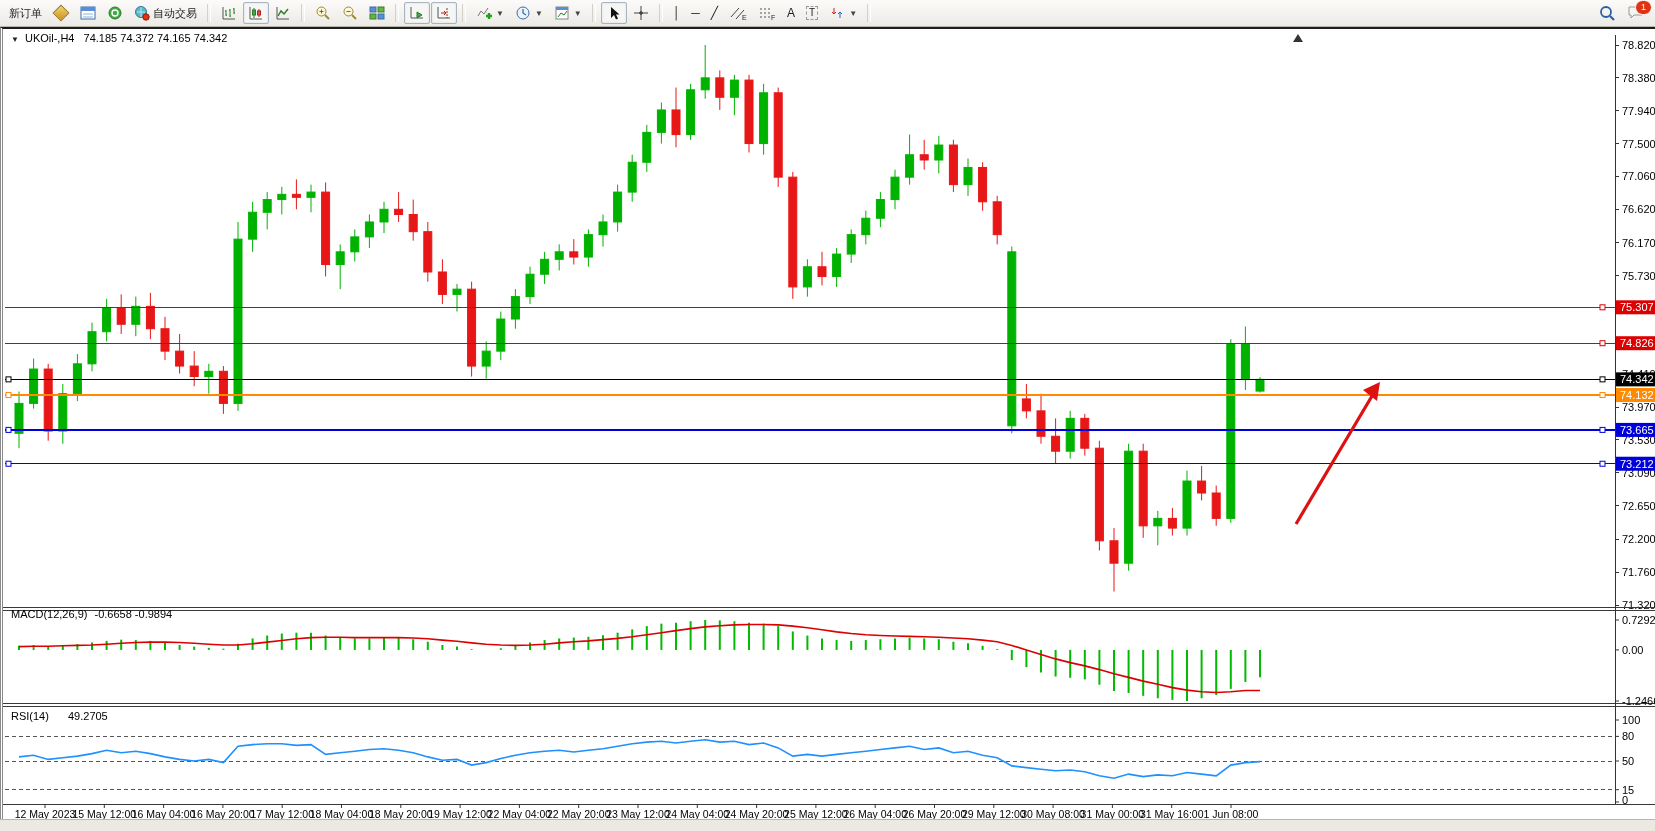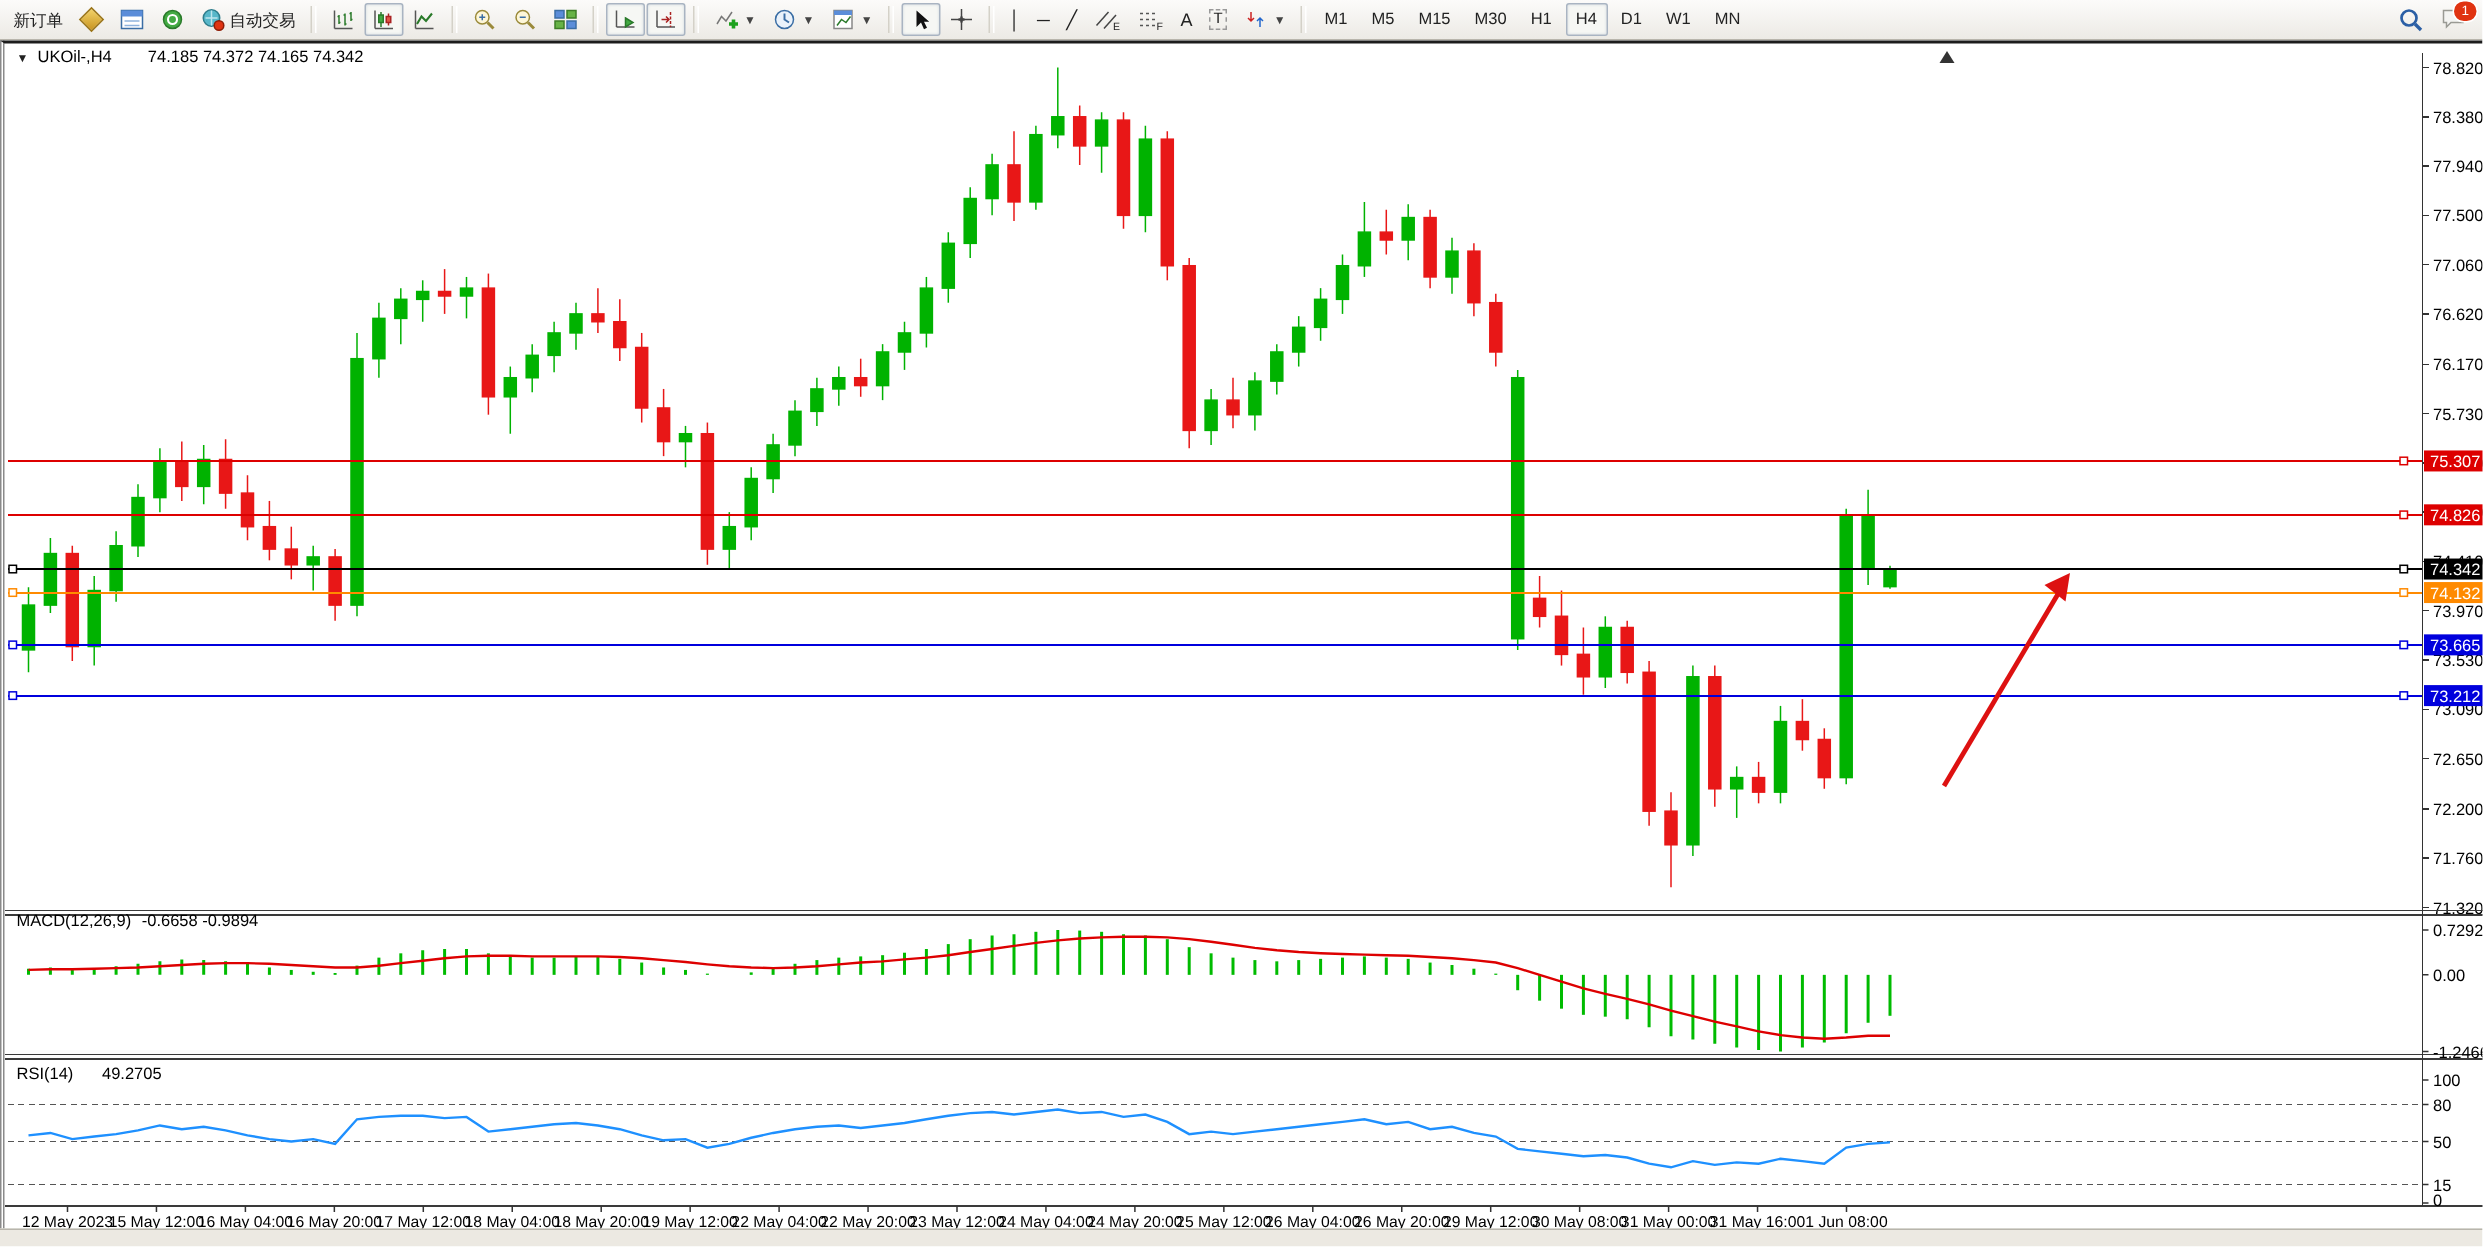--- a/index.html
+++ b/index.html
@@ -224,31 +224,20 @@
   <button class="tb-btn">
     <svg width="16" height="16">
         <path d="M5 3 L5 9 M3 7 L5 9 L7 7" stroke="#c22" fill="none"></path>
         <path d="M11 13 L11 7 M9 9 L11 7 L13 9" stroke="#26c" fill="none"></path>
       </svg>
     <span class="caret-down">▼</span>
   </button>
 
   <div class="sep"></div>
 
-  <div id="tf-group" style="display:inline-flex;gap:2px;">
-      <button class="tb-btn tf-btn">M1</button>
-      <button class="tb-btn tf-btn">M5</button>
-      <button class="tb-btn tf-btn">M15</button>
-      <button class="tb-btn tf-btn">M30</button>
-      <button class="tb-btn tf-btn">H1</button>
-      <button class="tb-btn tf-btn active">H4</button>
-      <button class="tb-btn tf-btn">D1</button>
-      <button class="tb-btn tf-btn">W1</button>
-      <button class="tb-btn tf-btn">MN</button>
-    </div>
 
   <div class="tb-right">
     <button class="tb-btn">
       <svg width="17" height="17">
           <circle cx="7" cy="7" r="5" fill="none" stroke="#2b5fa5" stroke-width="1.8"></circle>
           <line x1="11" y1="11" x2="15" y2="15" stroke="#2b5fa5" stroke-width="2.2"></line>
         </svg>
     </button>
     <span class="chat-wrap">
       <svg width="18" height="16">
@@ -688,21 +677,21 @@
       </g>
       <g>
         <line x1="1293" y1="495" x2="1369" y2="367" stroke="#dd1111" stroke-width="3.2"></line>
         <polygon points="1377,353 1374,372 1360,361" fill="#dd1111"></polygon>
       </g>
       <polygon points="1290,13 1300,13 1295,5" fill="#333"></polygon>
     </svg>
   <div class="overlay" id="chart-title">
     <span class="sym-caret">▼</span>
     <span>UKOil-,H4</span>
-    <span style="margin-left:21px;">74.185 74.372 74.165 74.342</span>
+    <span style="margin-left:6px;">74.185 74.372 74.165 74.342</span>
   </div>
   <div class="overlay" id="macd-label">
     <span>MACD(12,26,9)</span>
     <span style="margin-left:4px;">-0.6658 -0.9894</span>
   </div>
   <div class="overlay" id="rsi-label">
     <span>RSI(14)</span>
     <span style="margin-left:16px;">49.2705</span>
   </div>
 </div>

